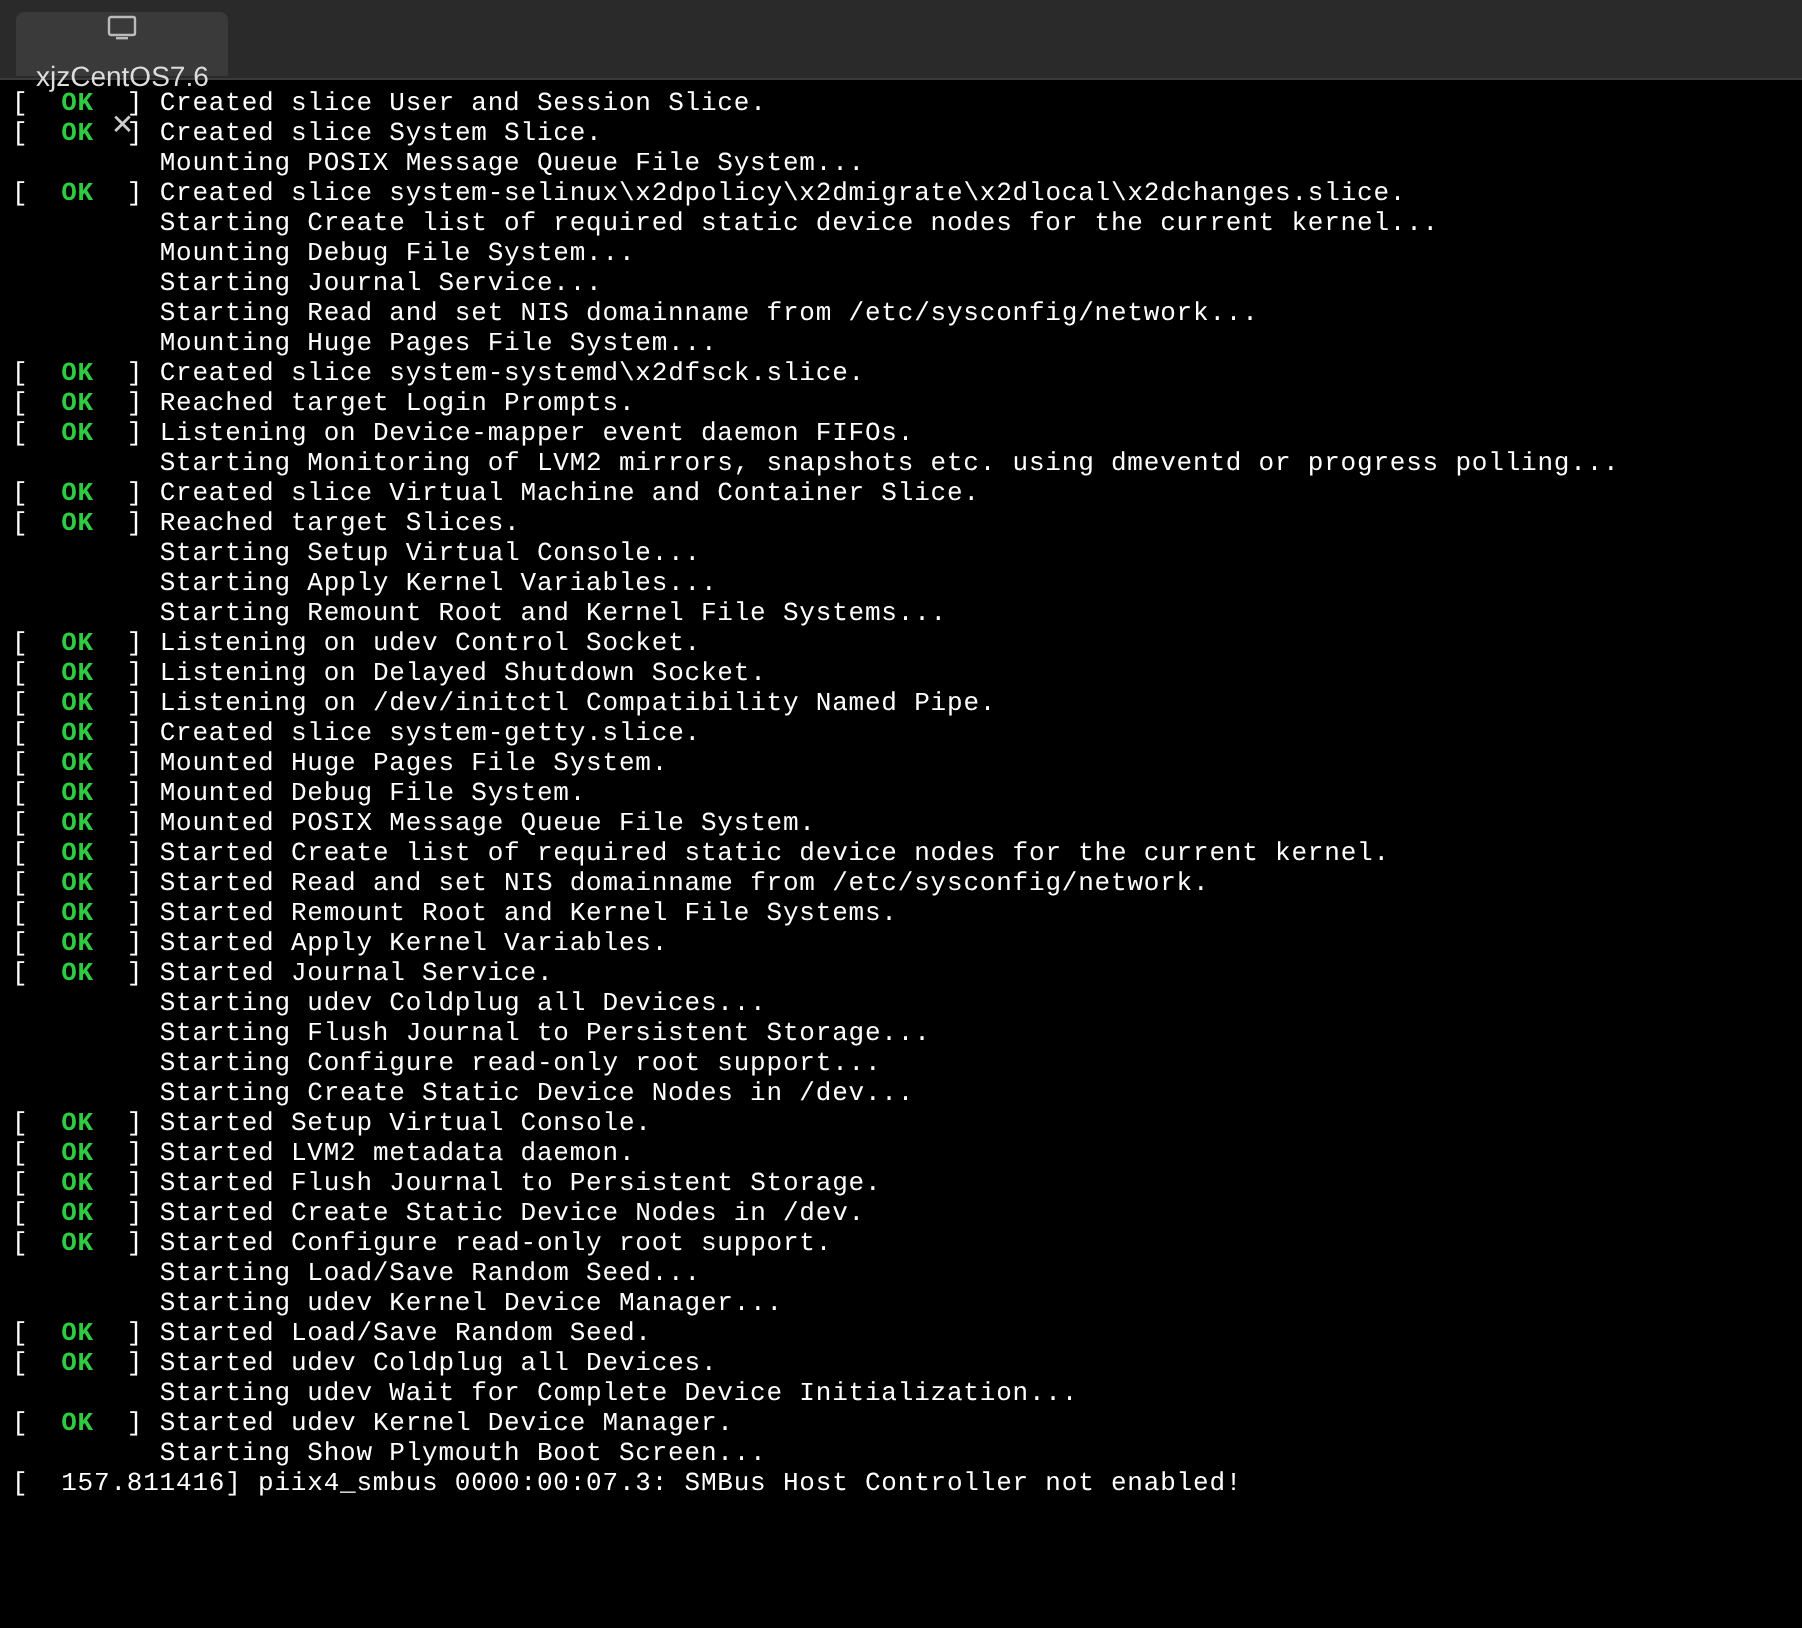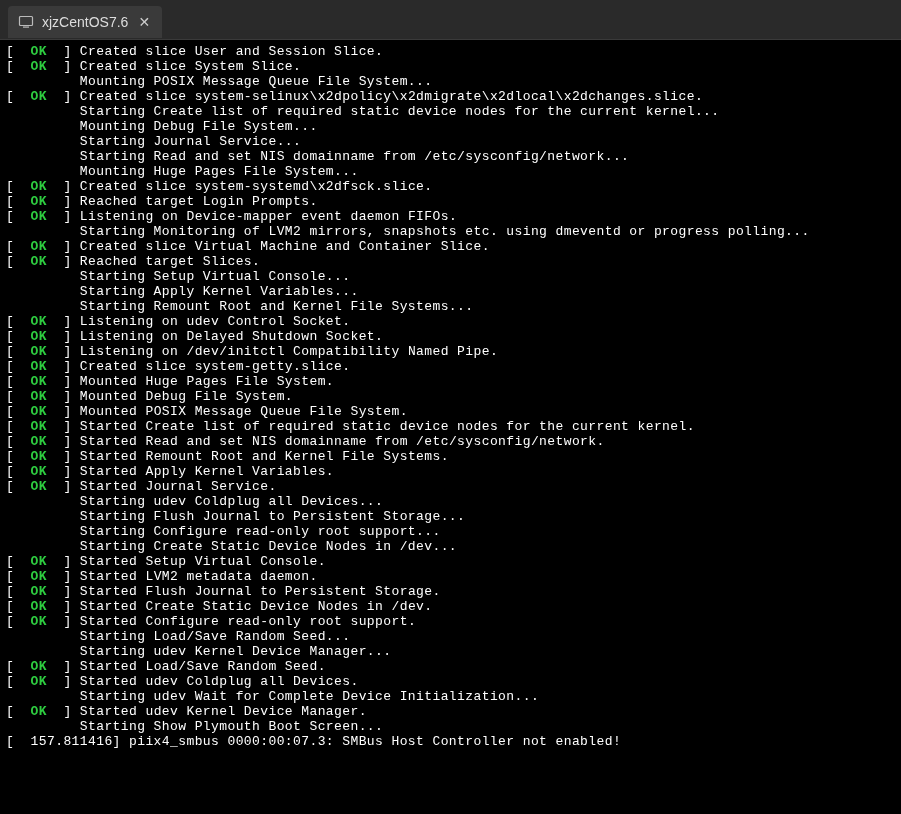--- a/index.html
+++ b/index.html
@@ -26,20 +26,21 @@
     background: #3a3a3a;
     height: 32px;
     padding: 0 10px;
     margin-top: 4px;
     border-top-left-radius: 4px;
     border-top-right-radius: 4px;
     gap: 8px;
     color: #ddd;
     font-family: "Segoe UI", sans-serif;
     font-size: 14px;
+    flex-direction: column;
   }
   .tab-icon {
     width: 16px; height: 16px;
     display: inline-flex;
     align-items: center;
     justify-content: center;
   }
   .tab-close {
     width: 16px; height: 16px;
     display: inline-flex;

